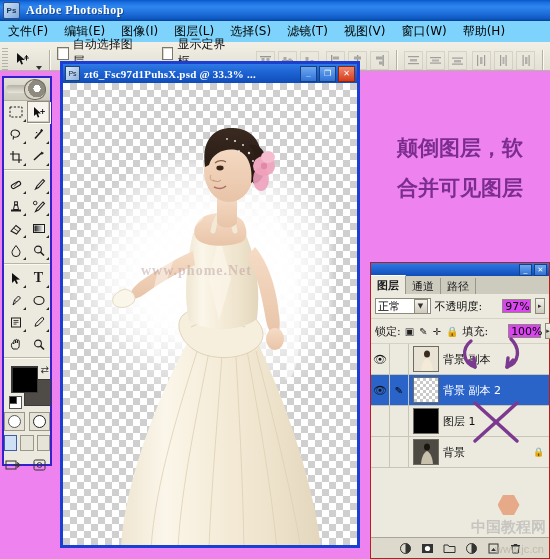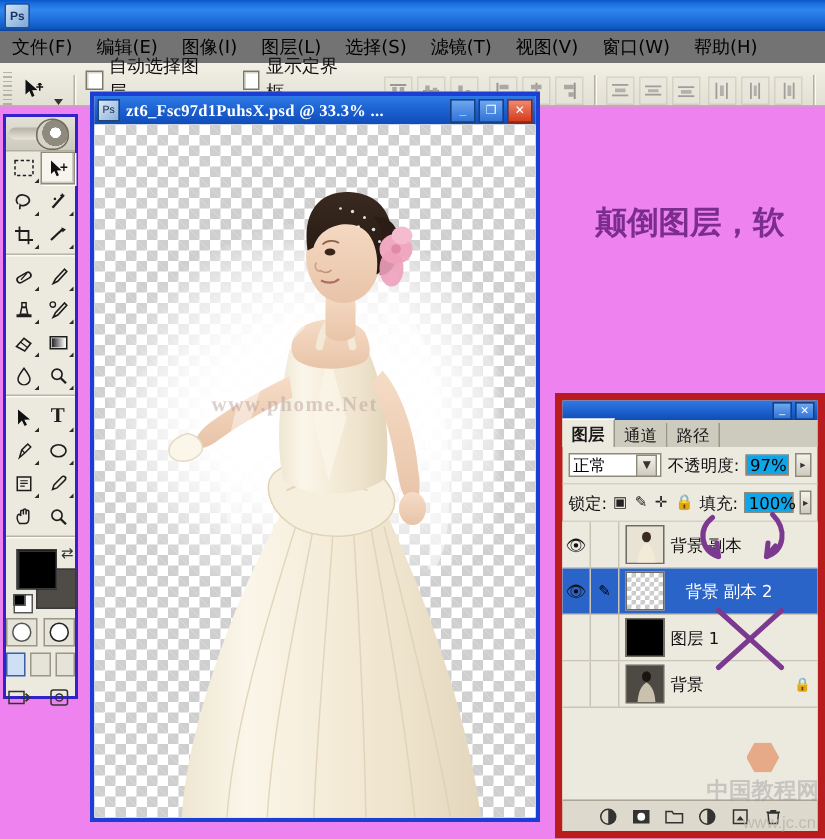--- a/index.html
+++ b/index.html
@@ -28,21 +28,21 @@
   .titlebar .title{
     margin-left:6px;color:#fff;font-weight:bold;font-size:12px;
     font-family:"Liberation Serif","DejaVu Serif",serif;
     letter-spacing:.5px;
     text-shadow:1px 1px 0 rgba(0,0,0,.35);
   }
 
   
   .menubar{
     position:absolute;left:0;top:21px;width:550px;height:21px;
-    background:#737373;border-bottom:1px solid #d2cfc4;
+    background:#7dd3fc;border-bottom:1px solid #d2cfc4;
     display:flex;align-items:flex-start;
   }
   .menubar .mi{
     padding:2px 8px;color:#000;font-size:12px;white-space:nowrap;
     font-family:"DejaVu Sans",sans-serif;
   }
 
   
   .optionsbar{
     position:absolute;left:0;top:42px;width:550px;height:28px;
@@ -164,21 +164,21 @@
   .annot{
     position:absolute;left:372px;top:128px;width:176px;
     color:#7b2d8e;font-size:21px;line-height:40px;font-weight:bold;
     font-family:"DejaVu Sans",sans-serif;
     text-align:center;
   }
 
   
   .palette{
     position:absolute;left:370px;top:262px;width:180px;height:297px;
-    background:#ece9df;border:5px solid #b91c1c;box-sizing:border-box;
+    background:#ece9df;border:1px solid #b91c1c;box-sizing:border-box;
   }
   .pal-title{
     height:13px;background:linear-gradient(180deg,#2f7ae6,#0f4cb8);
     display:flex;align-items:center;justify-content:flex-end;padding-right:2px;gap:2px;
   }
   .pal-title .pb{width:11px;height:10px;border:1px solid #17407f;background:linear-gradient(180deg,#6fa8ef,#2f72d8);
     font-size:7px;color:#fff;display:flex;align-items:center;justify-content:center;}
   .pal-tabs{height:18px;display:flex;align-items:flex-end;background:#cdcabe;position:relative;}
   .pal-tab{
     height:16px;padding:0 6px;display:flex;align-items:center;font-size:11px;
@@ -189,34 +189,34 @@
   .pal-row{display:flex;align-items:center;height:20px;padding:2px 4px;gap:4px;border-bottom:1px solid #d4d1c5;}
   .pal-lab{font-size:11px;font-family:"DejaVu Sans",sans-serif;color:#111;white-space:nowrap;}
   .mini-select{
     width:72px;height:16px;border:1px solid #8d8a7c;background:#fff;
     display:flex;align-items:center;padding:0 2px;font-size:11px;box-sizing:border-box;
     font-family:"DejaVu Sans",sans-serif;
   }
   .mini-select .cv{flex:1;}
   .mini-select .arw{width:12px;height:13px;background:linear-gradient(180deg,#f4f2ea,#cecabd);
     border:1px solid #8d8a7c;display:flex;align-items:center;justify-content:center;font-size:7px;color:#333;}
-  .numfield{width:33px;height:14px;border:1px solid #8d8a7c;background:#0ea5e9;font-size:11px;
+  .numfield{width:33px;height:14px;border:1px solid #8d8a7c;background:#d946ef;font-size:11px;
     display:flex;align-items:center;justify-content:flex-start;padding-left:2px;box-sizing:border-box;
-    font-family:"DejaVu Sans",sans-serif;}
+    font-family:"DejaVu Sans",sans-serif;margin-left:16px;}
   .spin{width:11px;height:14px;border:1px solid #8d8a7c;background:linear-gradient(180deg,#f4f2ea,#cecabd);
     display:flex;align-items:center;justify-content:center;font-size:7px;color:#333;}
   .lock-icons{display:flex;align-items:center;gap:5px;font-size:10px;color:#222;}
 
   .layers-list{background:#ece9df;}
   .layer{
     display:flex;align-items:center;height:30px;border-bottom:1px solid #c8c5b8;
     background:#ece9df;position:relative;
   }
   .layer.sel{background:#2b64c9;}
-  .layer.sel .lname{color:#fff;margin-left:10px;}
+  .layer.sel .lname{color:#fff;}
   .lcell{width:18px;height:30px;display:flex;align-items:center;justify-content:center;border-right:1px solid #c8c5b8;}
   .eye-ic{font-size:11px;color:#111;}
   .thumb{
     width:26px;height:26px;margin:0 4px;border:1px solid #6e6b60;box-sizing:border-box;
     background:#ddd;overflow:hidden;position:relative;
   }
   .thumb.tr{
     background-image:
       linear-gradient(45deg,#c9c9c9 25%,transparent 25%,transparent 75%,#c9c9c9 75%),
       linear-gradient(45deg,#c9c9c9 25%,transparent 25%,transparent 75%,#c9c9c9 75%);
@@ -243,20 +243,21 @@
 
   .wm-url{position:absolute;right:6px;bottom:4px;font-size:11px;color:#b9b4a8;opacity:.8;}
 </style>
 </head>
 <body>
 
 <div class="app">
 
   <div class="titlebar">
     <div class="ps-icon">Ps</div>
+    <div class="title">Adobe Photoshop</div>
   </div>
 
   <div class="menubar">
     <div class="mi">文件(F)</div>
     <div class="mi">编辑(E)</div>
     <div class="mi">图像(I)</div>
     <div class="mi">图层(L)</div>
     <div class="mi">选择(S)</div>
     <div class="mi">滤镜(T)</div>
     <div class="mi">视图(V)</div>
@@ -695,20 +696,21 @@
           <path d="M196 110 C228 140 240 200 236 262 C234 290 226 300 222 296 C228 240 220 170 192 128 Z" fill="#ffffff" opacity=".55"></path>
           <path d="M140 120 C100 150 84 205 88 258 C89 278 95 284 98 280 C92 228 104 166 140 136 Z" fill="#ffffff" opacity=".45"></path>
         </svg>
         <div class="cv-watermark">www.phome.Net</div>
       </div>
     </div>
   </div>
 
   <div class="annot">
     <div>颠倒图层，软</div>
+    <div>合并可见图层</div>
   </div>
 
   <div class="palette">
     <div class="pal-title">
       <div class="pb">_</div>
       <div class="pb">✕</div>
     </div>
 
     <div class="pal-tabs">
       <div class="pal-tab active">图层</div>

